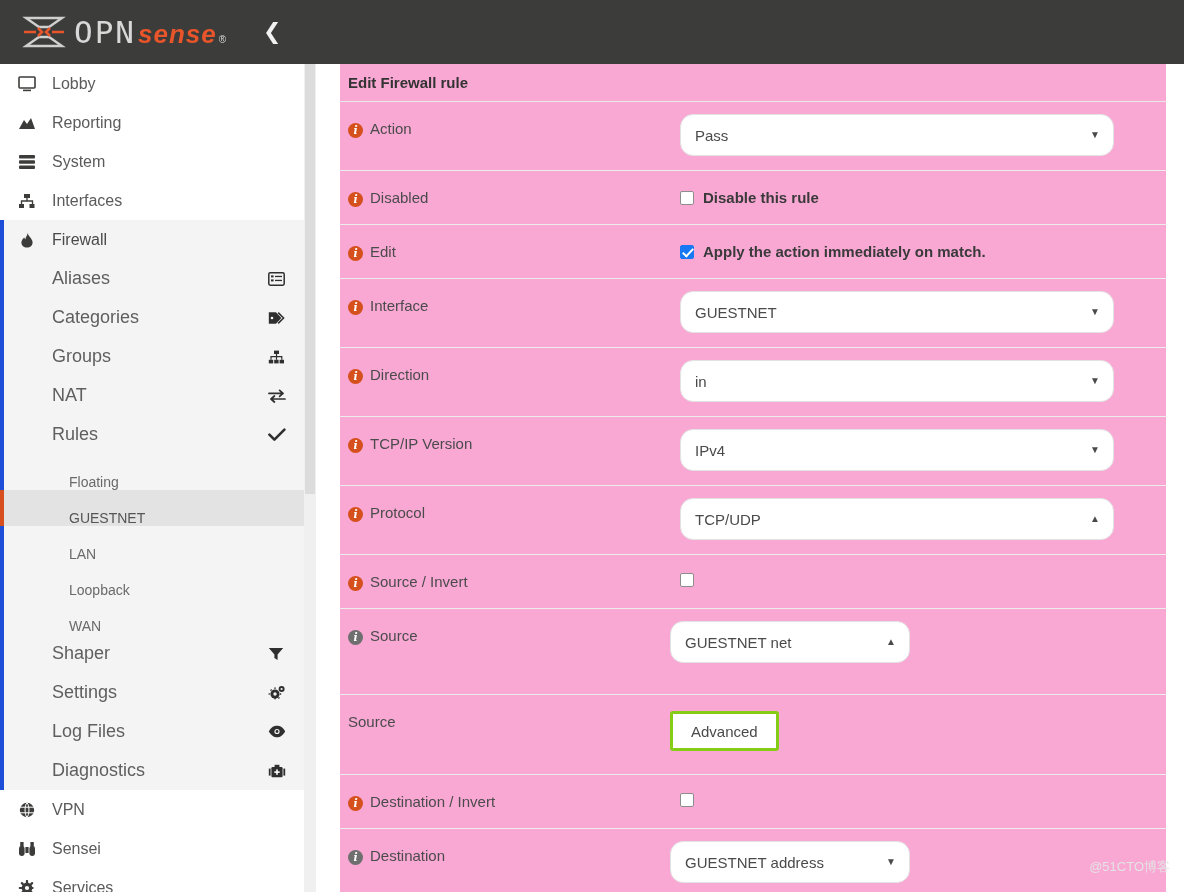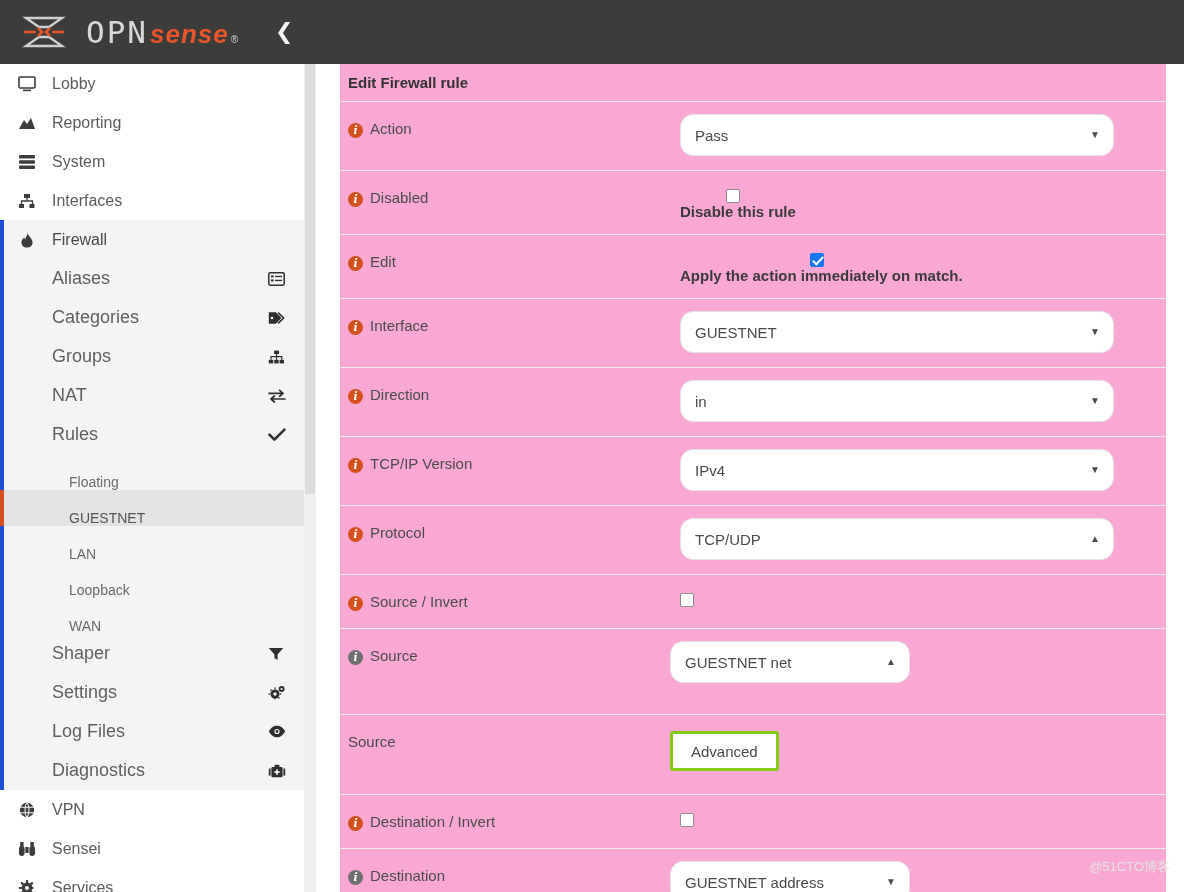--- a/index.html
+++ b/index.html
@@ -22,21 +22,21 @@
     background: #3c3c3b;
     display: flex; align-items: center;
     z-index: 20;
   }
   .brand { display: flex; align-items: center; margin-left: 22px; height: 64px; }
   .brand-mark { width: 44px; height: 34px; position: relative; margin-right: 8px; }
   .brand-text {
     font-size: 31px; letter-spacing: 1px; line-height: 1;
     display: flex; align-items: baseline; font-weight: 400;
   }
-  .brand-opn { color: #d8d8d8; font-family: "DejaVu Sans Mono", monospace; letter-spacing: 2px; margin-left: 12px; }
+  .brand-opn { color: #d8d8d8; font-family: "DejaVu Sans Mono", monospace; letter-spacing: 2px; }
   .brand-sense { color: #e8552a; font-weight: bold; font-style: italic; font-size: 26px; margin-left: 2px; text-align: right; }
   .brand-reg { color: #d8d8d8; font-size: 10px; vertical-align: super; margin-left: 2px; }
   .collapse-btn {
     margin-left: 28px; color: #f2f2f2; font-size: 22px;
     line-height: 1; cursor: pointer; font-weight: bold;
     padding: 6px 8px;
   }
 
   
   .sidebar {
@@ -183,21 +183,21 @@
   }
   .selectbox.wide { width: 434px; }
   .selectbox.narrow { width: 240px; }
   .selectbox .caret {
     position: absolute; right: 13px; top: 50%;
     transform: translateY(-50%);
     font-size: 10px; color: #4a4a4a; line-height: 1;
   }
 
   
-  .checkrow { display: flex; align-items: center; padding-top: 6px; flex-direction: column; }
+  .checkrow { display: flex; align-items: center; padding-top: 6px; }
   .cbx {
     width: 14px; height: 14px; min-width: 14px;
     border: 1px solid #8d8d8d; border-radius: 2px;
     background: #fff; margin-right: 9px;
     display: inline-block; position: relative;
     cursor: pointer;
   }
   .cbx.checked {
     background: #1877f2; border-color: #1877f2;
   }

